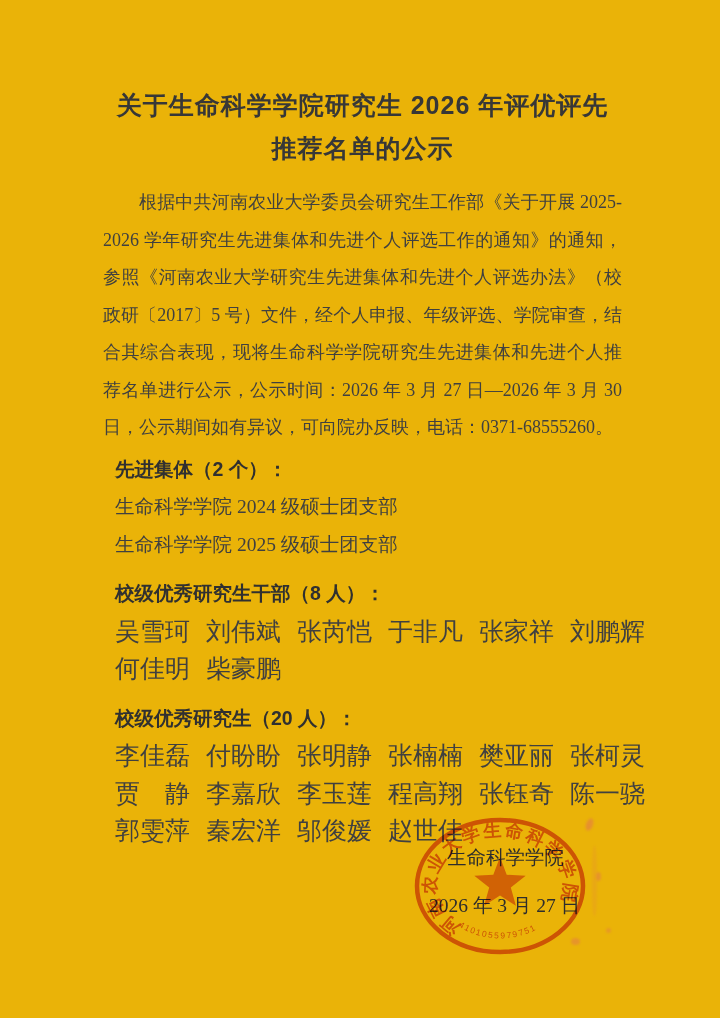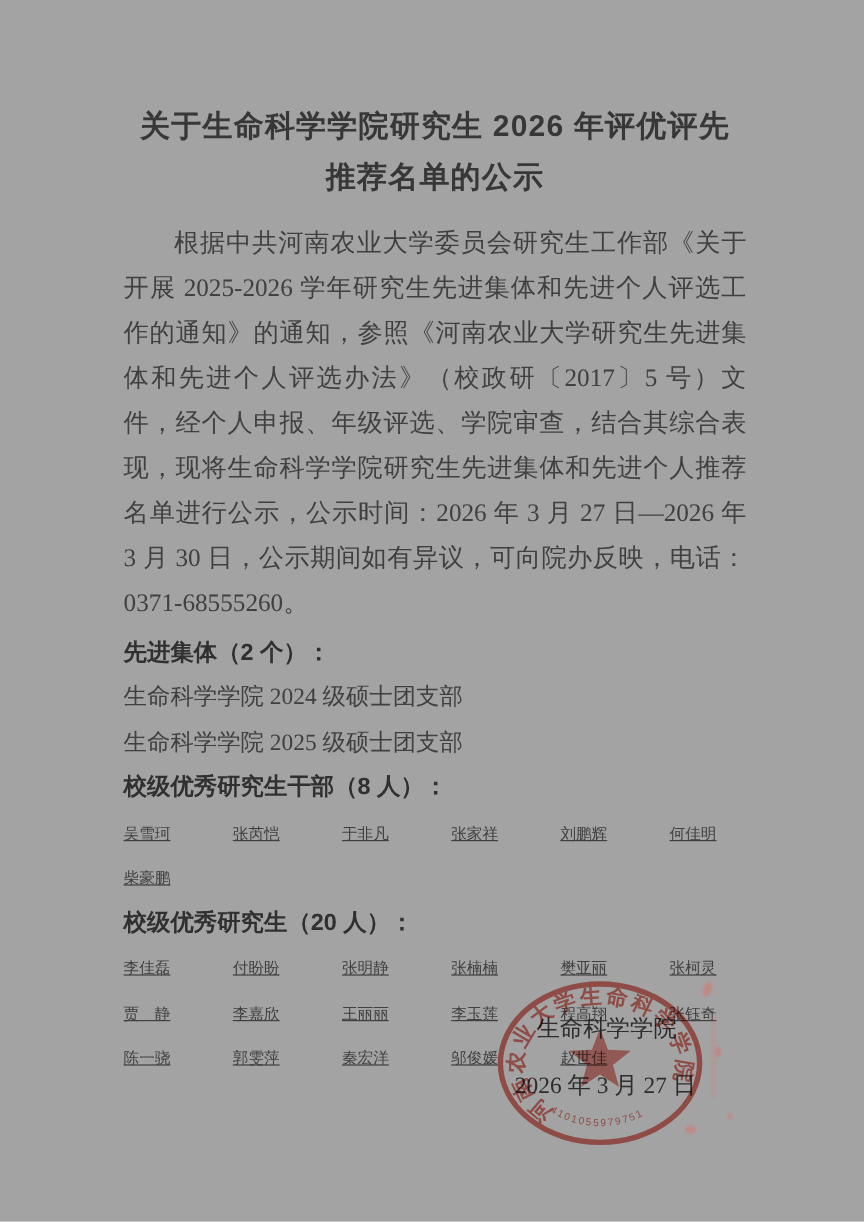--- a/index.html
+++ b/index.html
@@ -1,19 +1,19 @@
 <!DOCTYPE html>
 <html><head>
 <meta charset="utf-8">
 <style>
   html,body{margin:0;padding:0;}
   .page{
     position:relative;
     width:720px;height:1018px;
-    background:#a3a3a3;
+    background:#eab308;
     overflow:hidden;
     font-family:"Liberation Serif","DejaVu Serif",serif;
     color:#3c3c3c;
   }
   .content{
     position:absolute;
     left:103px;top:0;
     width:519px;
   }
   .doc-title{
@@ -21,50 +21,49 @@
     font-family:"Liberation Sans","DejaVu Sans",sans-serif;
     font-weight:700;
     font-size:25px;
     line-height:43px;
     text-align:center;
     color:#373737;
     letter-spacing:1px;
   }
   .doc-paragraph{
     margin:14px 0 0 0;
-    font-size:21px;
+    font-size:18px;
     line-height:37.5px;
     text-align:justify;
     text-indent:2em;
     color:#404040;
   }
-  .doc-section{margin:0;}
+  .doc-section{margin:12px;}
   .first-section{margin-top:4px;}
   .section-heading{
     font-size:19.5px;
     line-height:37.5px;
     font-weight:700;
     color:#303030;
     font-family:"Liberation Sans","DejaVu Sans",sans-serif;
   }
   .list-line{
     font-size:19.5px;
     line-height:37.5px;
     color:#404040;
   }
   .names-grid{
     display:grid;
     grid-template-columns:repeat(6,91px);
   }
   .names-grid span{
-    font-size:13px;
+    font-size:25px;
     line-height:37.5px;
     color:#404040;
     white-space:nowrap;
-    text-decoration:underline;
   }
   .signature-org{
     position:absolute;
     left:447px;top:844px;
     font-size:19.5px;
     line-height:28px;
     color:#2d2d2d;
     white-space:nowrap;
   }
   .signature-date{
@@ -112,41 +111,41 @@
     <div class="doc-section first-section">
       <div class="section-heading">先进集体（2 个）：</div>
       <div class="list-line">生命科学学院 2024 级硕士团支部</div>
       <div class="list-line">生命科学学院 2025 级硕士团支部</div>
     </div>
 
     <div class="doc-section">
       <div class="section-heading">校级优秀研究生干部（8 人）：</div>
       <div class="names-grid">
         <span>吴雪珂</span>
+        <span>刘伟斌</span>
         <span>张芮恺</span>
         <span>于非凡</span>
         <span>张家祥</span>
         <span>刘鹏辉</span>
         <span>何佳明</span>
         <span>柴豪鹏</span>
       </div>
     </div>
 
     <div class="doc-section">
       <div class="section-heading">校级优秀研究生（20 人）：</div>
       <div class="names-grid">
         <span>李佳磊</span>
         <span>付盼盼</span>
         <span>张明静</span>
         <span>张楠楠</span>
         <span>樊亚丽</span>
         <span>张柯灵</span>
         <span>贾　静</span>
         <span>李嘉欣</span>
-        <span>王丽丽</span>
         <span>李玉莲</span>
         <span>程高翔</span>
         <span>张钰奇</span>
         <span>陈一骁</span>
         <span>郭雯萍</span>
         <span>秦宏洋</span>
         <span>邬俊媛</span>
         <span>赵世佳</span>
       </div>
     </div>

